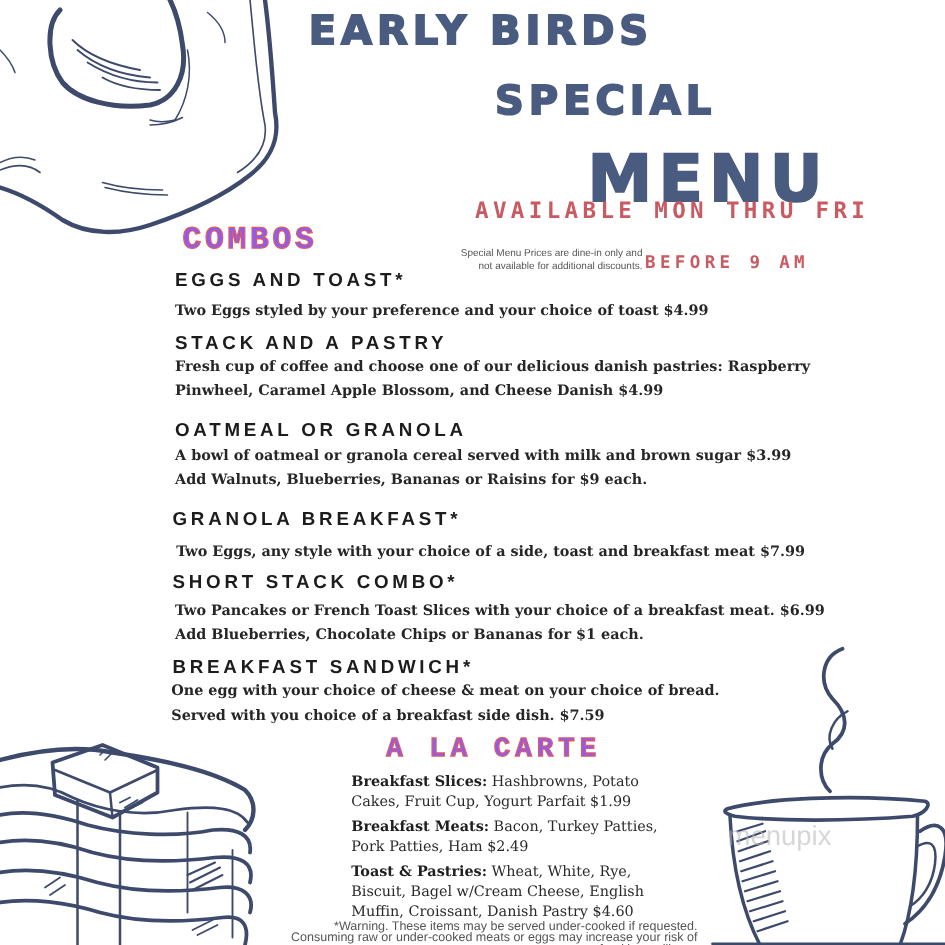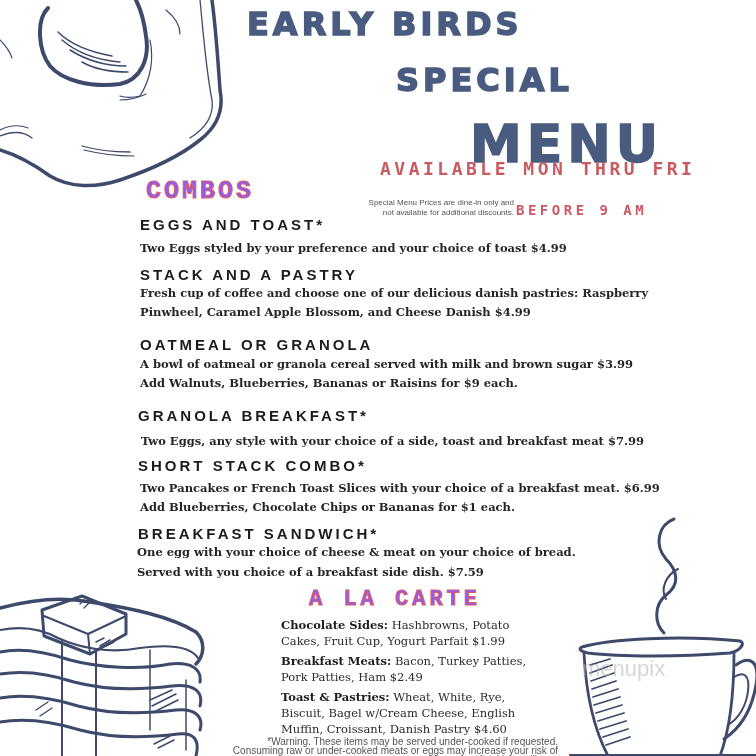--- a/index.html
+++ b/index.html
@@ -173,21 +173,21 @@
 
 <div>
   <div class="item-name" style="left:138px;top:526px">BREAKFAST SANDWICH*</div>
   <div class="item-desc" style="left:137px;top:543px">One egg with your choice of cheese &amp; meat on your choice of bread.</div>
   <div class="item-desc" style="left:137px;top:563px">Served with you choice of a breakfast side dish. $7.59</div>
 </div>
 
 <div class="section-title alacarte">A LA CARTE</div>
 
 <div class="carte-item" style="top:617px">
-  <b>Chocolate Sides:</b>
+  <b>Breakfast Slices:</b>
   <span>Hashbrowns, Potato Cakes, Fruit Cup, Yogurt Parfait  $1.99</span>
 </div>
 <div class="carte-item" style="top:653px">
   <b>Breakfast Meats:</b>
   <span>Bacon, Turkey Patties, Pork Patties, Ham  $2.49</span>
 </div>
 <div class="carte-item" style="top:689px">
   <b>Toast &amp; Pastries:</b>
   <span>Wheat, White, Rye, Biscuit, Bagel w/Cream Cheese, English Muffin, Croissant, Danish Pastry $4.60</span>
 </div>

